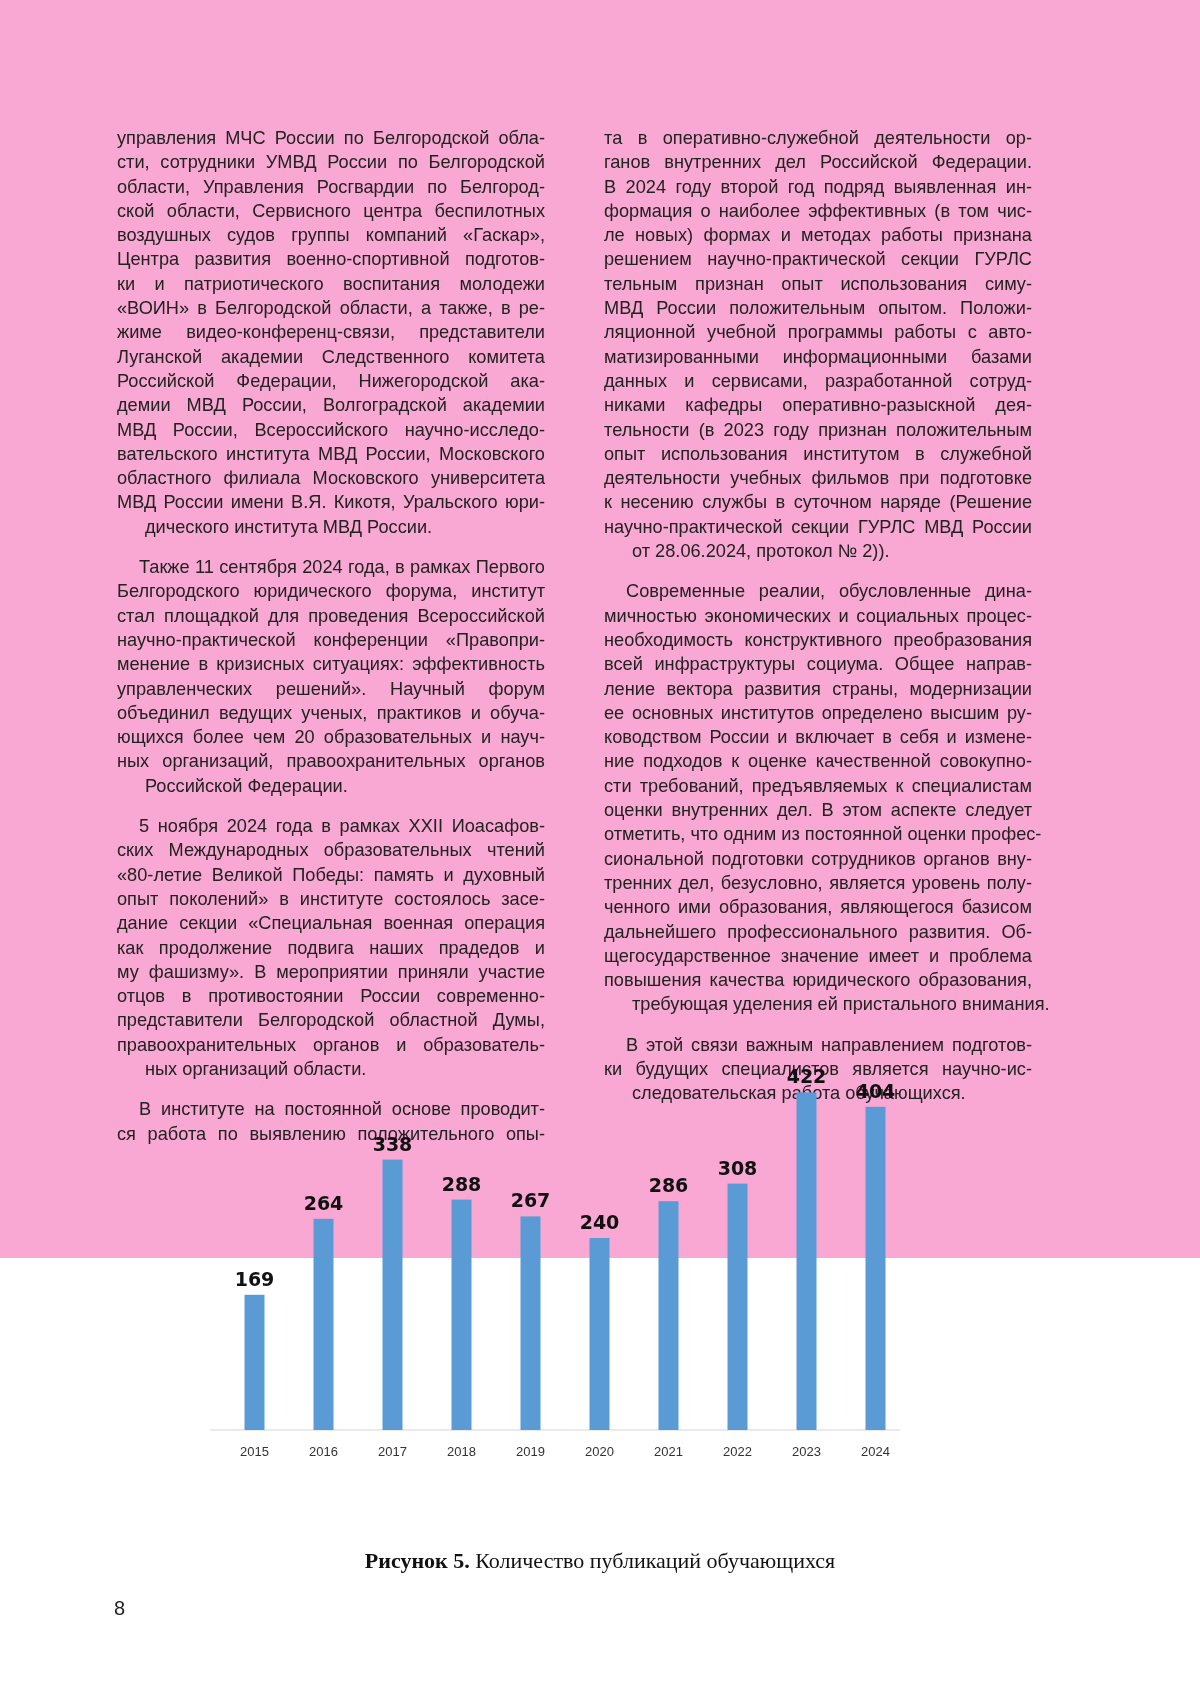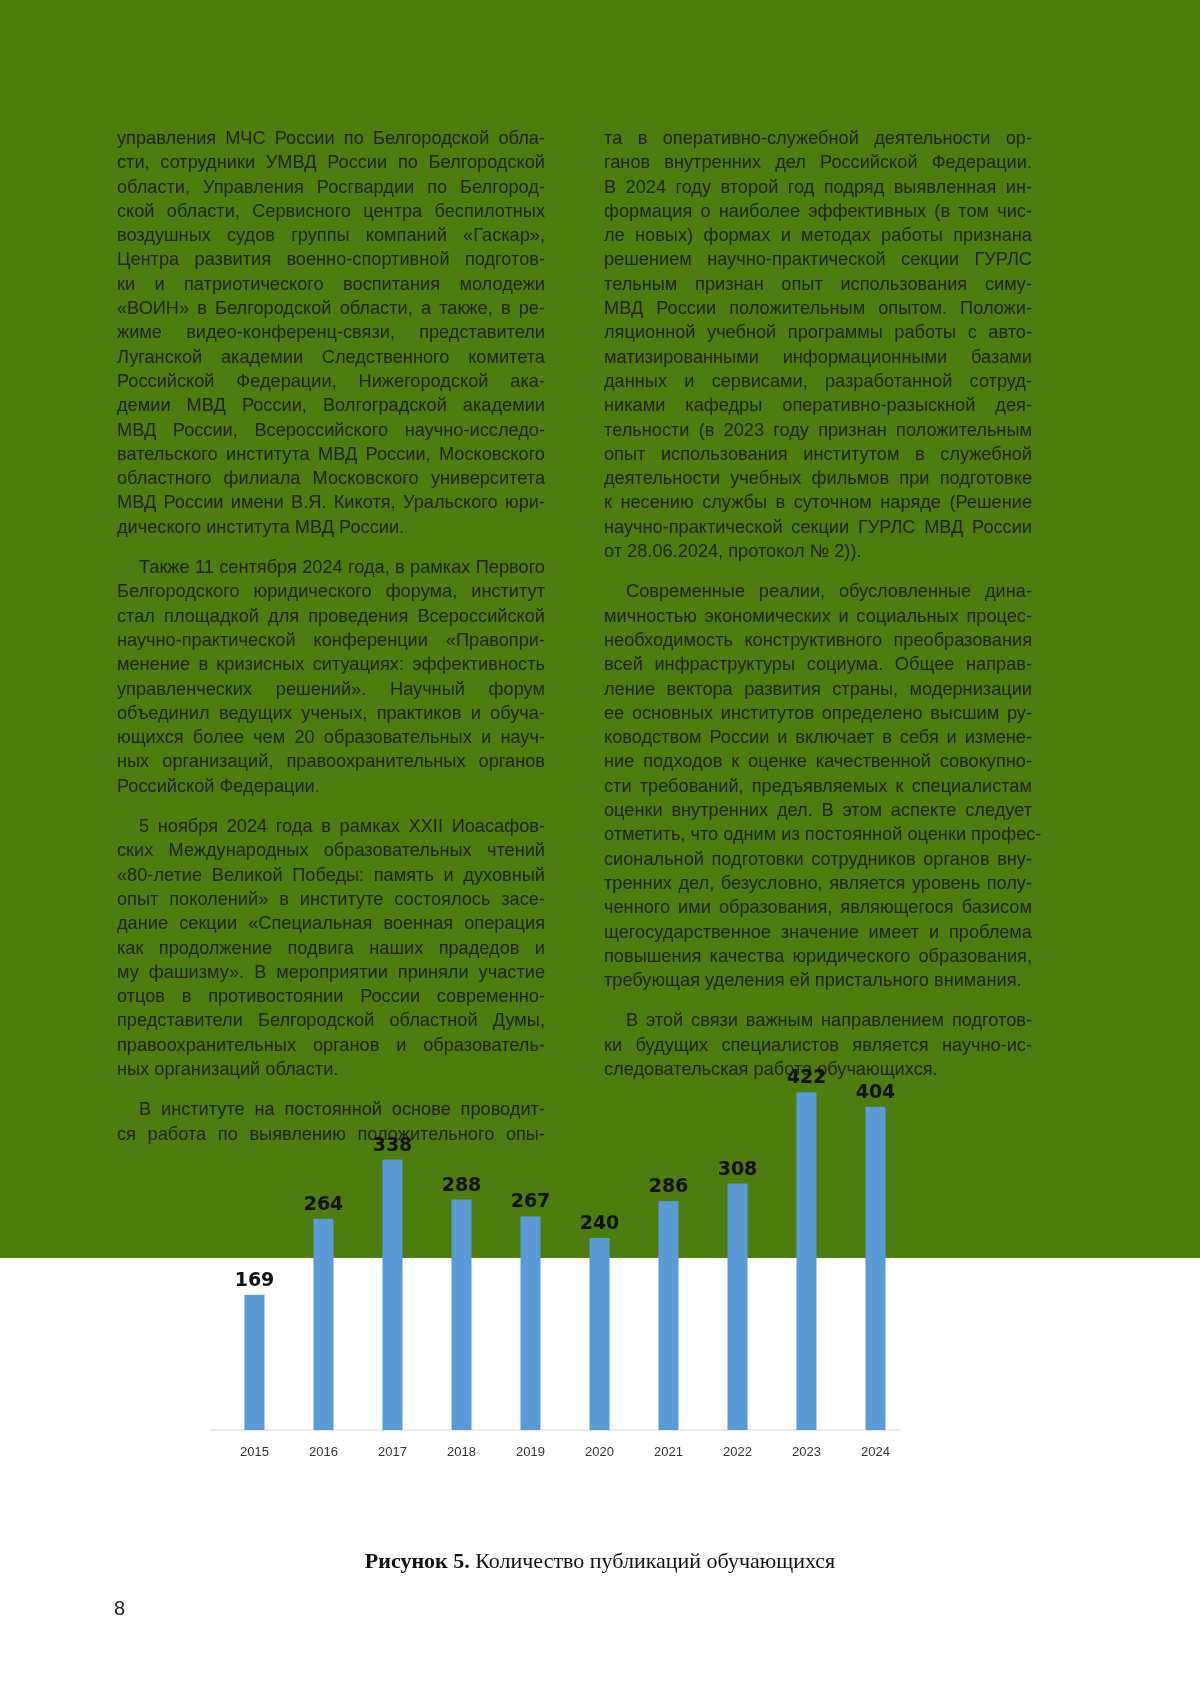--- a/index.html
+++ b/index.html
@@ -1,27 +1,27 @@
 <!DOCTYPE html>
 <html><head>
 <meta charset="utf-8">
 <style>
   html, body { margin: 0; padding: 0; background: #ffffff; }
   body { width: 1200px; height: 1697px; position: relative; overflow: hidden; }
-  .page { position: absolute; left: 0; top: 0; width: 1200px; height: 1258px; background: #4d7c0f; }
+  .page { position: absolute; left: 0; top: 0; width: 1200px; height: 1258px; background: #f9a8d4; }
   .col {
     position: absolute; top: 126px; width: 428px;
     font-family: "Liberation Sans", sans-serif;
     font-size: 18.2px; line-height: 24.3px; color: #222;
     text-align: justify; hyphens: manual;
   }
   .col.left { left: 117px; }
   .col.right { left: 604px; }
   .line { display: block; text-align: justify; text-align-last: justify; white-space: nowrap; }
-  .line.last { text-align-last: left; }
+  .line.last { text-align-last: left; margin-left: 28px; }
   .line.ind { padding-left: 22px; margin-top: 16px; }
   .chart {
     position: absolute; left: 210px; top: 1060px; width: 770px; height: 440px;
   }
   .chart svg { display: block; }
   .caption {
     position: absolute; left: 0; width: 1200px; top: 1548px; text-align: center;
     font-family: "Liberation Serif", serif; font-size: 22px; color: #111;
   }
   .caption b { font-weight: bold; }
@@ -102,20 +102,21 @@
       <span class="line">ление вектора развития страны, модернизации</span>
       <span class="line">ее основных институтов определено высшим ру-</span>
       <span class="line">ководством России и включает в себя и измене-</span>
       <span class="line">ние подходов к оценке качественной совокупно-</span>
       <span class="line">сти требований, предъявляемых к специалистам</span>
       <span class="line">оценки внутренних дел. В этом аспекте следует</span>
       <span class="line">отметить, что одним из постоянной оценки профес-</span>
       <span class="line">сиональной подготовки сотрудников органов вну-</span>
       <span class="line">тренних дел, безусловно, является уровень полу-</span>
       <span class="line">ченного ими образования, являющегося базисом</span>
+      <span class="line">дальнейшего профессионального развития. Об-</span>
       <span class="line">щегосударственное значение имеет и проблема</span>
       <span class="line">повышения качества юридического образования,</span>
       <span class="line last">требующая уделения ей пристального внимания.</span>
       <span class="line ind">В этой связи важным направлением подготов-</span>
       <span class="line">ки будущих специалистов является научно-ис-</span>
       <span class="line last">следовательская работа обучающихся.</span>
     </div>
 
   <div class="chart">
     <svg id="chart-svg" width="770" height="440">

